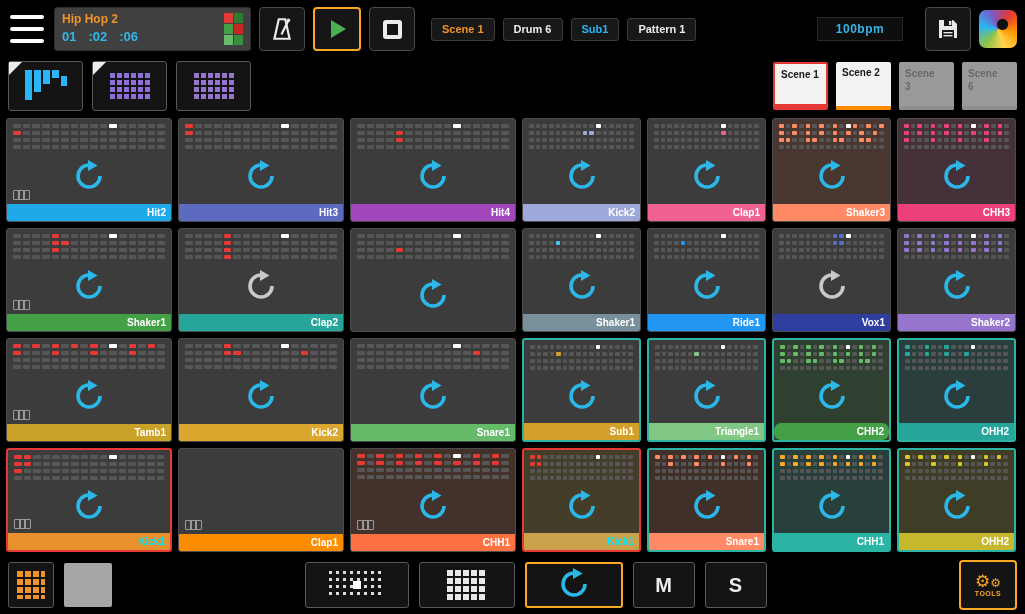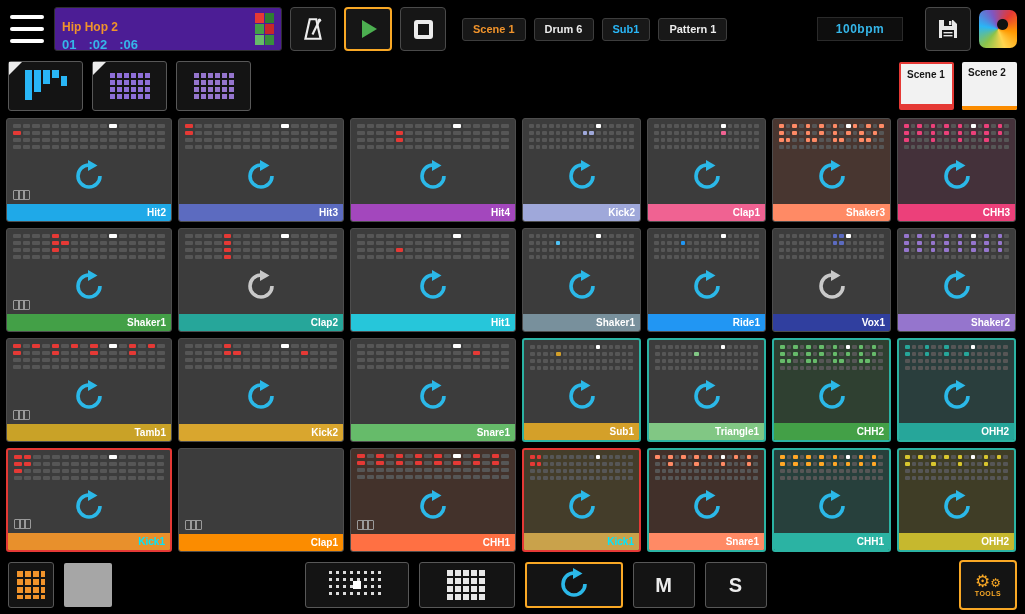--- a/index.html
+++ b/index.html
@@ -4,21 +4,21 @@
 <style>
 *{box-sizing:border-box;margin:0;padding:0;font-family:"Liberation Sans","DejaVu Sans",sans-serif;}
 html,body{background:#000;}
 #app{position:relative;width:1025px;height:614px;background:#000;overflow:hidden;}
 button{background:none;border:none;cursor:pointer;color:inherit;font-family:inherit;}
 
 
 #topbar{display:flex;align-items:center;height:58px;padding:0 8px;gap:8px;background:#000;}
 #menu{width:38px;height:34px;display:flex;flex-direction:column;justify-content:space-between;padding:3px 2px;}
 #menu span{display:block;height:4px;background:#fff;border-radius:2px;}
-#song{width:228px;height:44px;background:#4c1d95;border:1px solid #2f2f2f;border-radius:3px;display:flex;justify-content:space-between;padding:12px 7px;cursor:pointer;}
+#song{width:197px;height:44px;background:#404040;border:1px solid #2f2f2f;border-radius:3px;display:flex;justify-content:space-between;padding:4px 7px;cursor:pointer;}
 #song-title{color:#f0932b;font-size:12px;font-weight:700;}
 #song-pos{display:flex;gap:12px;color:#35b6e9;font-size:13px;font-weight:700;margin-top:3px;}
 #minigrid{display:grid;grid-template-columns:repeat(2,9px);grid-auto-rows:10px;gap:1px;align-self:center;}
 .tp-btn{width:46px;height:44px;background:#161616;border:1px solid #4a4a4a;border-radius:4px;display:flex;align-items:center;justify-content:center;}
 #play-btn{border:2px solid #f9a825;width:48px;}
 .stop-square{width:19px;height:19px;border:4px solid #ececec;border-radius:3px;}
 #ctx-buttons{display:flex;gap:8px;margin-left:8px;}
 .ctx-btn{height:23px;padding:0 10px;background:#181818;border:1px solid #3d3d3d;border-radius:3px;font-size:11px;font-weight:600;}
 #spacer{flex:1;}
 #bpm{width:86px;height:24px;background:#0e0e0e;border:1px solid #2a2a2a;color:#35b6e9;font-size:12px;font-weight:700;display:flex;align-items:center;justify-content:center;letter-spacing:.5px;cursor:pointer;}
@@ -165,20 +165,28 @@
             <pattern id="pg2" width="7" height="7" patternUnits="userSpaceOnUse">
               <rect width="5" height="5" fill="#9575cd"></rect>
             </pattern>
           </defs>
         <rect width="40" height="26" fill="url(#pg2)"></rect>
       </svg>
     </div>
     <div id="scene-tabs">
         <div class="scene-tab active"><span class="label">Scene 1</span><div class="ul" style="background: rgb(229, 57, 53);"></div></div>
         <div class="scene-tab lit"><span class="label">Scene 2</span><div class="ul" style="background: rgb(251, 140, 0);"></div></div>
+        <div class="scene-tab dim">
+          <span class="label">Scene 3</span>
+          <div class="ul" style="background: rgb(143, 143, 143);"></div>
+        </div>
+        <div class="scene-tab dim">
+          <span class="label">Scene 6</span>
+          <div class="ul" style="background: rgb(143, 143, 143);"></div>
+        </div>
       </div>
   </nav>
 
   <main id="pad-grid">
       <div class="pad">
     <div class="seq">
           <div class="seq-row">
             <span class="seg" style="background: rgb(86, 86, 86);"></span>
             <span class="seg" style="background: rgb(86, 86, 86);"></span>
             <span class="seg" style="background: rgb(86, 86, 86);"></span>
@@ -1025,23 +1033,20 @@
             <span class="seg" style="background: rgb(86, 86, 86);"></span>
           </div>
         </div>
     <div class="mid">
       <span class="loop-wrap"><svg viewBox="0 0 32 32" width="32" height="32">
               <path d="M27 16 A11 11 0 1 1 16 5" fill="none" stroke="#2bb8e8" stroke-width="3.6"></path>
               <polygon points="15,0 15,11 24.5,5.5" fill="#2bb8e8"></polygon>
             </svg></span>
     </div>
 
-    <div class="bar" style="background: rgb(38, 198, 218);">
-      <span class="pad-name">Hit1</span>
-    </div>
   </div>
       <div class="pad">
     <div class="seq">
           <div class="seq-row">
             <span class="seg" style="background: rgb(86, 86, 86);"></span>
             <span class="seg" style="background: rgb(86, 86, 86);"></span>
             <span class="seg" style="background: rgb(86, 86, 86);"></span>
             <span class="seg" style="background: rgb(86, 86, 86);"></span>
             <span class="seg" style="background: rgb(86, 86, 86);"></span>
             <span class="seg" style="background: rgb(86, 86, 86);"></span>
@@ -1885,21 +1890,21 @@
             <span class="seg" style="background: rgb(86, 86, 86);"></span>
           </div>
         </div>
     <div class="mid">
       <span class="loop-wrap"><svg viewBox="0 0 32 32" width="32" height="32">
               <path d="M27 16 A11 11 0 1 1 16 5" fill="none" stroke="#2bb8e8" stroke-width="3.6"></path>
               <polygon points="15,0 15,11 24.5,5.5" fill="#2bb8e8"></polygon>
             </svg></span>
     </div>
 
-    <div class="bar" style="background: rgb(67, 160, 71);">
+    <div class="bar" style="background: rgb(67, 160, 71); border-radius: 7px;">
       <span class="pad-name">CHH2</span>
     </div>
   </div>
       <div class="pad" style="background: rgb(42, 62, 61); border: 2px solid rgb(43, 179, 163);">
     <div class="seq">
           <div class="seq-row">
             <span class="seg" style="background: rgb(38, 166, 154);"></span>
             <span class="seg" style="background: rgb(86, 86, 86);"></span>
             <span class="seg" style="background: rgb(86, 86, 86);"></span>
             <span class="seg" style="background: rgb(38, 166, 154);"></span>

